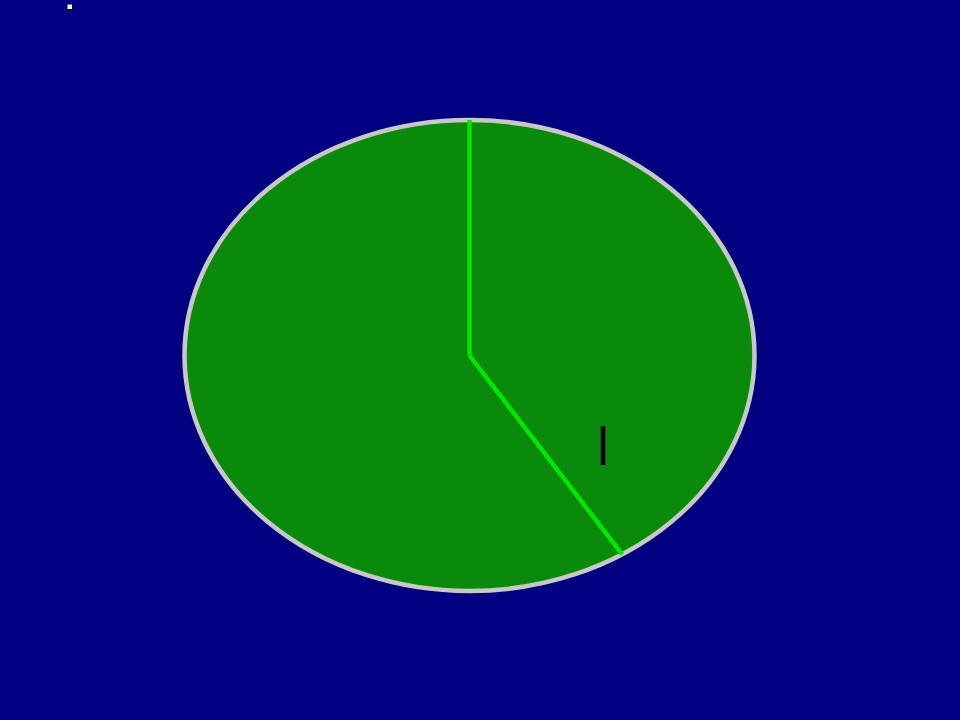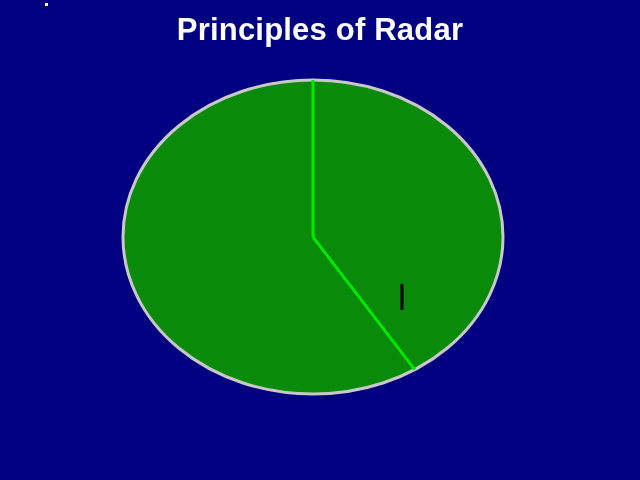--- a/index.html
+++ b/index.html
@@ -56,21 +56,20 @@
     display: block;
   }
 </style>
 </head>
 <body>
 
 <div id="slide" style="background: rgb(0, 0, 128);">
 
   <div id="corner-dot" style="background: rgb(255, 255, 153);"></div>
 
-  <div id="slide-title" style="color: rgb(255, 255, 255);">Principles of Radar</div>
 
   <div id="chart-area">
     <svg id="pie-svg" width="640" height="480" viewBox="0 0 640 480">
       <ellipse id="pie-body" cx="313" cy="237" rx="190" ry="157" fill="#0a8a0a" stroke="#c8c8c8" stroke-width="3"></ellipse>
       <line id="sep-0" x1="313" y1="237" x2="313.0" y2="80.0" stroke="#00e800" stroke-width="3"></line>
       <line id="sep-1" x1="313" y1="237" x2="414.8" y2="369.6" stroke="#00e800" stroke-width="3"></line>
       <rect id="tick-marker" x="400.5" y="284" width="3" height="26" fill="#000000"></rect>
     </svg>
   </div>
 

